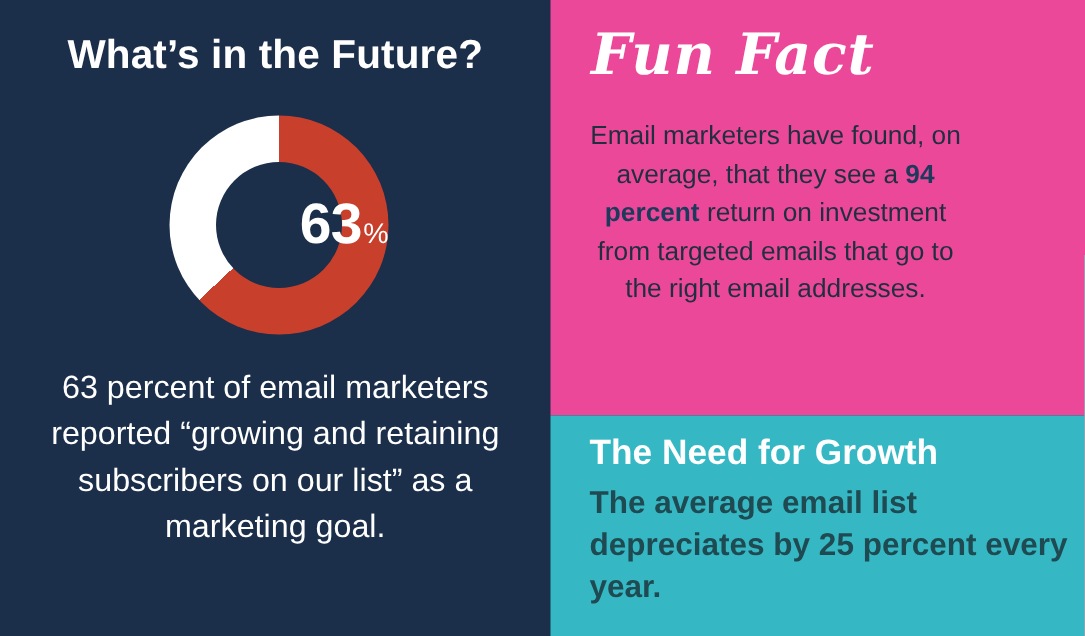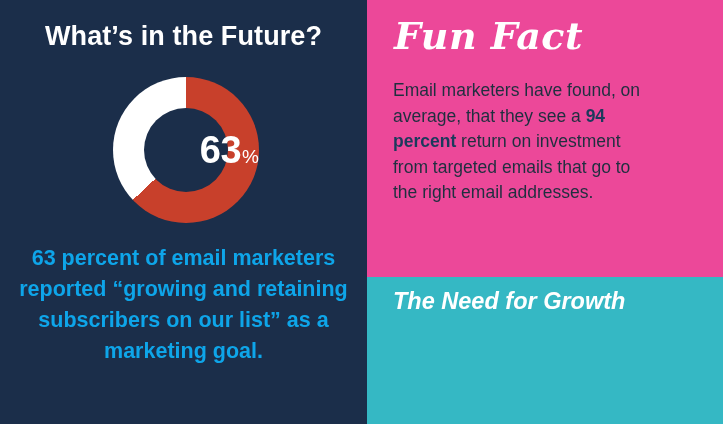--- a/index.html
+++ b/index.html
@@ -90,24 +90,24 @@
     position: relative;
     top: 6px;
   }
 
   .left-body {
     position: absolute;
     left: 18px;
     top: 243px;
     width: 331px;
     text-align: center;
-    color: #0ea5e9;
+    color: #ffffff;
     font-size: 21.5px;
     line-height: 31px;
-    font-weight: 700;
+    font-weight: 400;
   }
 
   
   .panel-fact {
     position: absolute;
     left: 367px;
     top: 0;
     width: 356px;
     height: 277px;
     background: #ec4899;
@@ -127,36 +127,36 @@
   }
   .fact-body {
     position: absolute;
     left: 26px;
     top: 78px;
     width: 248px;
     color: #1F2F3F;
     font-size: 17.5px;
     line-height: 25.5px;
     font-weight: 400;
+    text-align: center;
   }
   .fact-body b {
     color: #1B3A5C;
     font-weight: bold;
   }
 
   
   .panel-growth {
     position: absolute;
     left: 367px;
     top: 277px;
     width: 356px;
     height: 147px;
     background: #35B8C4;
     box-sizing: border-box;
-    font-style: italic;
   }
   .growth-title {
     position: absolute;
     left: 26px;
     top: 11px;
     color: #FFFFFF;
     font-size: 23.5px;
     font-weight: bold;
     white-space: nowrap;
   }
@@ -197,15 +197,16 @@
     <div class="fact-title">Fun Fact</div>
 
     <div class="fact-body">
       <span>Email marketers have found, on average, that they see a </span><b>94 percent</b><span> return on investment from targeted emails that go to the right email addresses.</span>
     </div>
 
   </div>
 
   <div class="panel-growth">
     <div class="growth-title">The Need for Growth</div>
+    <div class="growth-body">The average email list depreciates by 25 percent every year.</div>
   </div>
 
 </div>
 
 </body></html>

